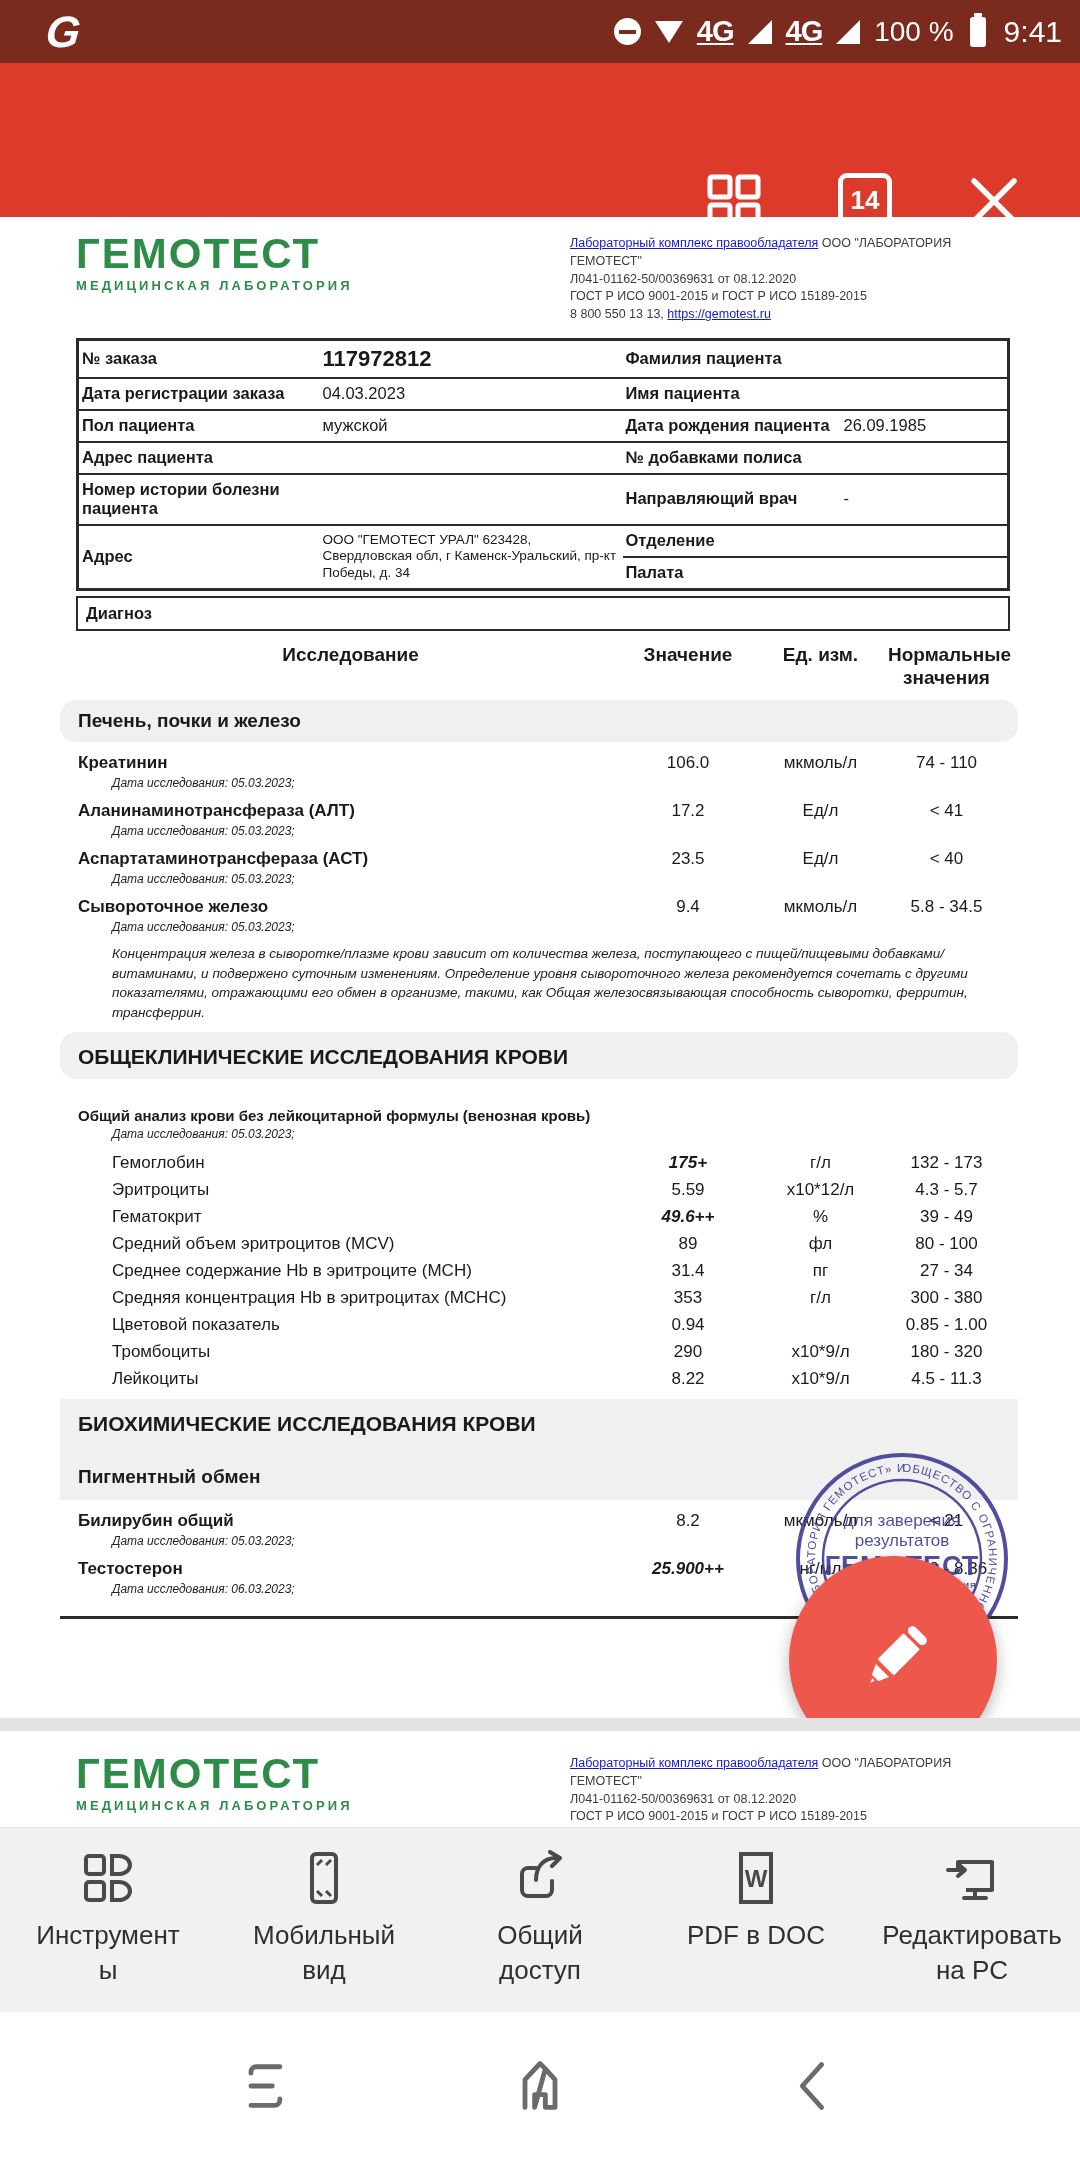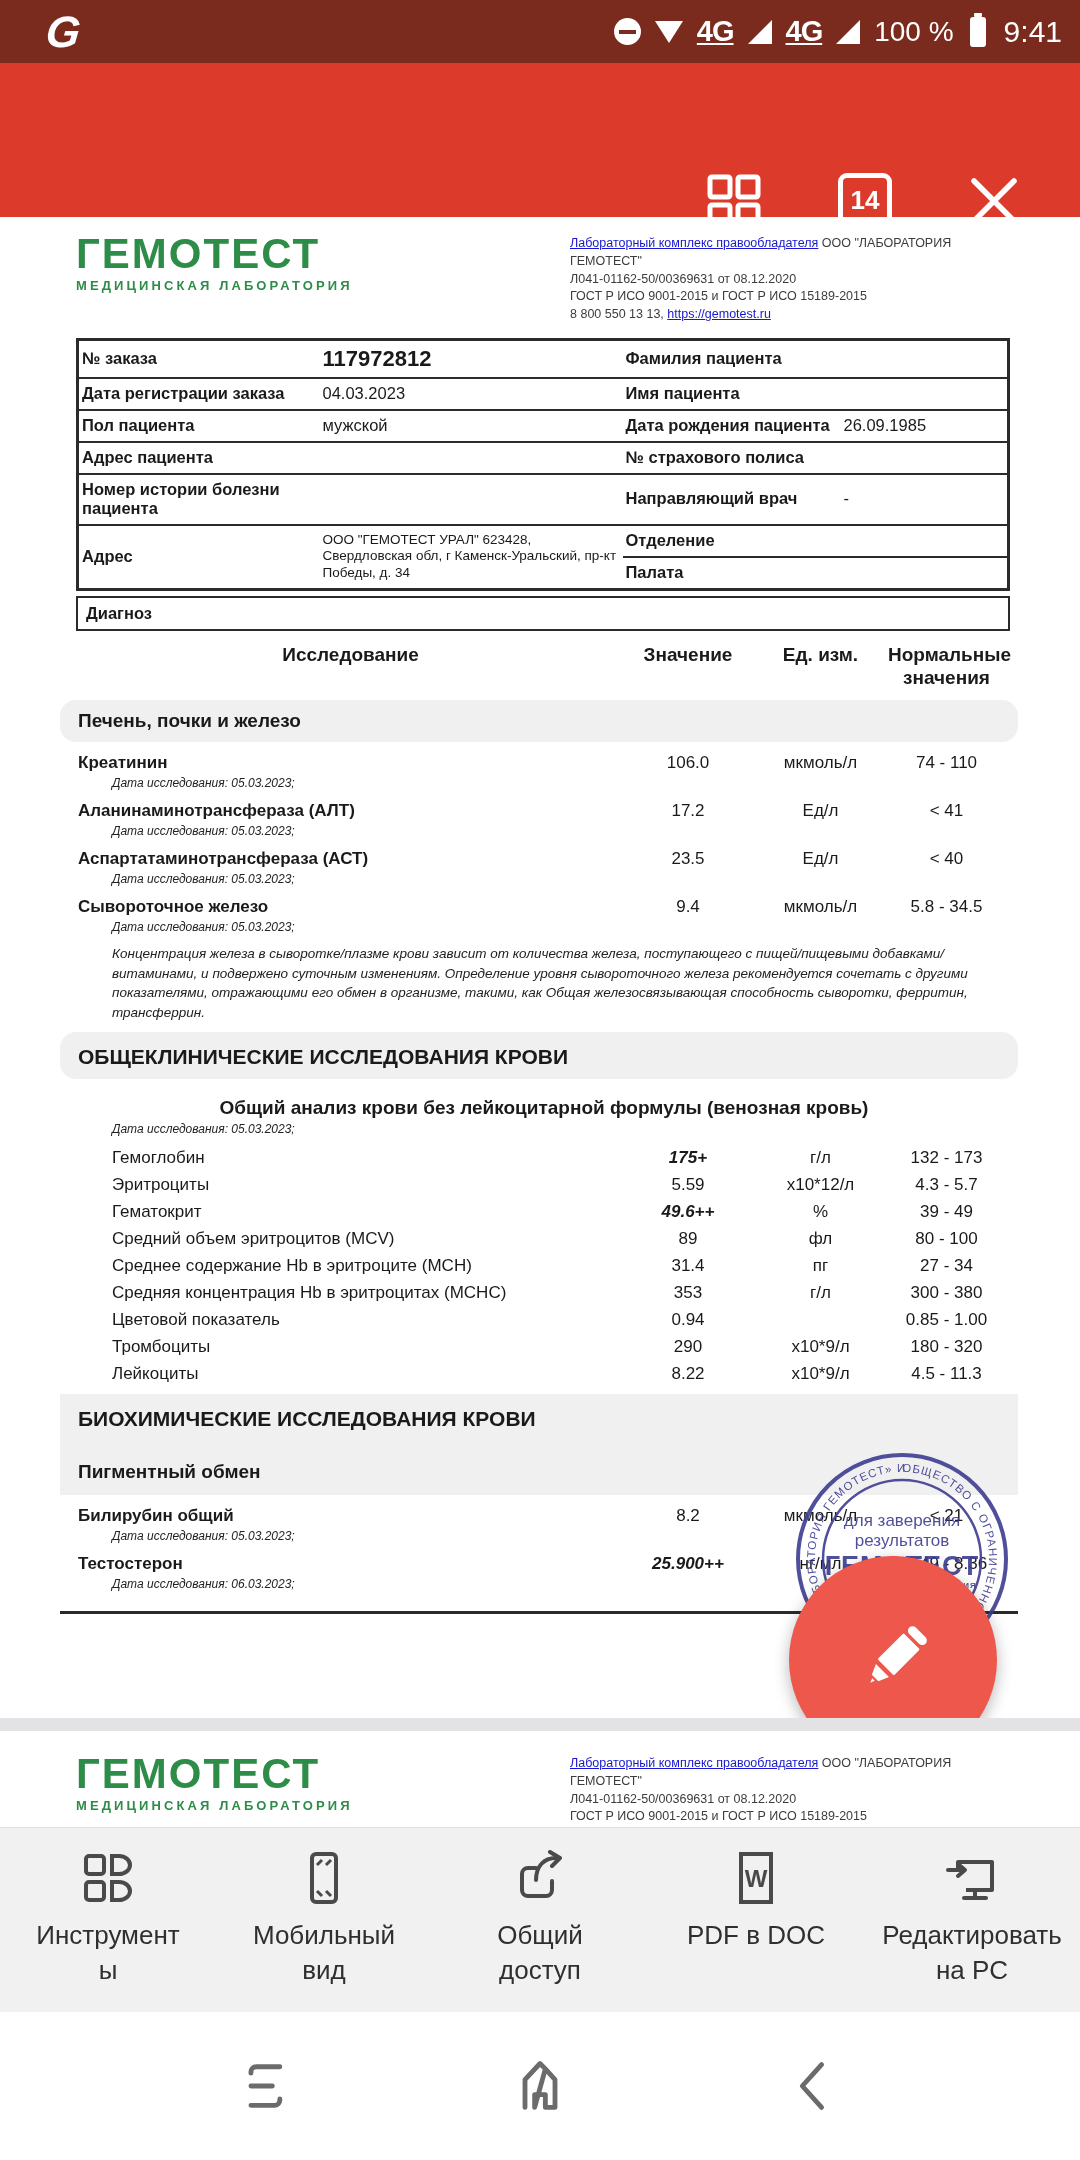--- a/index.html
+++ b/index.html
@@ -58,21 +58,21 @@
   .band2 { background:#F0F0F0; margin:10px 62px 0 60px; width:958px; padding:13px 0 12px 18px; font-weight:bold; }
   .band2 .t1 { font-size:21px; }
   .band2 .t2 { font-size:19px; margin-top:30px; }
   .rrow { font-size:17px; margin-top:11px; }
   .rrow .c-name { font-weight:bold; }
   .rrow.nested { margin-top:7px; }
   .rrow.nested .c-name { font-weight:normal; padding-left:34px; }
   .emph { font-weight:bold; font-style:italic; }
   .rdate { font-size:12px; font-style:italic; margin:3px 0 0 112px; color:#222; }
   .rnote { font-size:13.5px; font-style:italic; margin:10px 70px 0 112px; line-height:1.45; color:#222; }
-  .subhead { font-size:19px; font-weight:bold; margin:18px 70px 0 78px;text-align:center; }
+  .subhead { font-size:15px; font-weight:bold; margin:28px 70px 0 78px; }
 
   .hr-rule { height:3px; background:#2b2b2b; margin:20px 62px 0 60px; width:958px; }
 
   
   .stamp { position:absolute; left:793px; top:1450px; width:218px; height:218px; }
   .fab { position:absolute; left:789px; top:1556px; width:208px; height:208px; border-radius:50%;
     background:#EE574B; box-shadow:0 5px 16px rgba(0,0,0,0.28); display:flex; align-items:center; justify-content:center; cursor:pointer; }
 
   
   .page-sep { position:absolute; top:1718px; left:0; width:1080px; height:13px; background:#E3E3E5; }
@@ -172,21 +172,21 @@
     </tr>
     <tr>
       <td class="lab">Пол пациента</td>
       <td>мужской</td>
       <td class="lab">Дата рождения пациента</td>
       <td>26.09.1985</td>
     </tr>
     <tr>
       <td class="lab">Адрес пациента</td>
       <td></td>
-      <td class="lab" colspan="2">№ страхового полиса</td>
+      <td class="lab" colspan="2">№ добавками полиса</td>
     </tr>
     <tr>
       <td class="lab">Номер истории болезни пациента</td>
       <td></td>
       <td class="lab">Направляющий врач</td>
       <td>-</td>
     </tr>
     <tr>
       <td class="lab" rowspan="2">Адрес</td>
       <td class="vsmall" rowspan="2">ООО "ГЕМОТЕСТ УРАЛ" 623428, Свердловская обл, г Каменск-Уральский, пр-кт Победы, д. 34</td>

